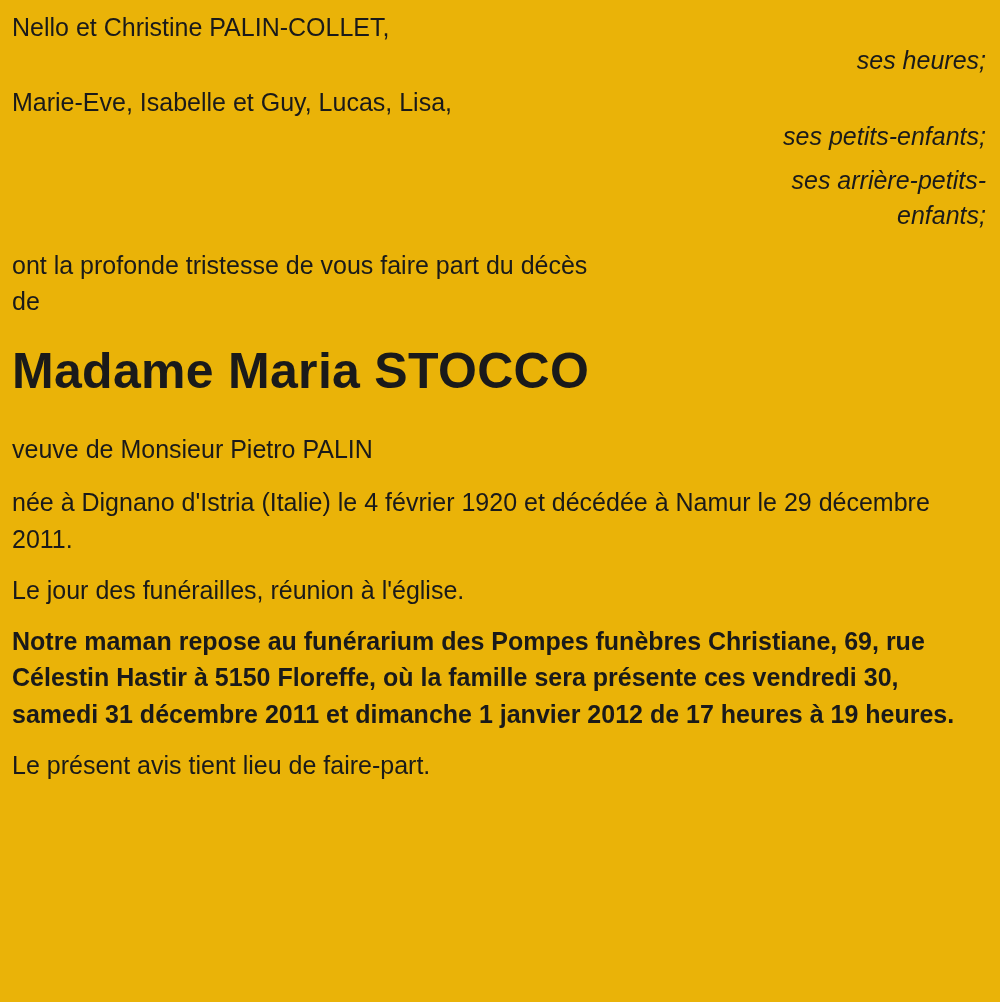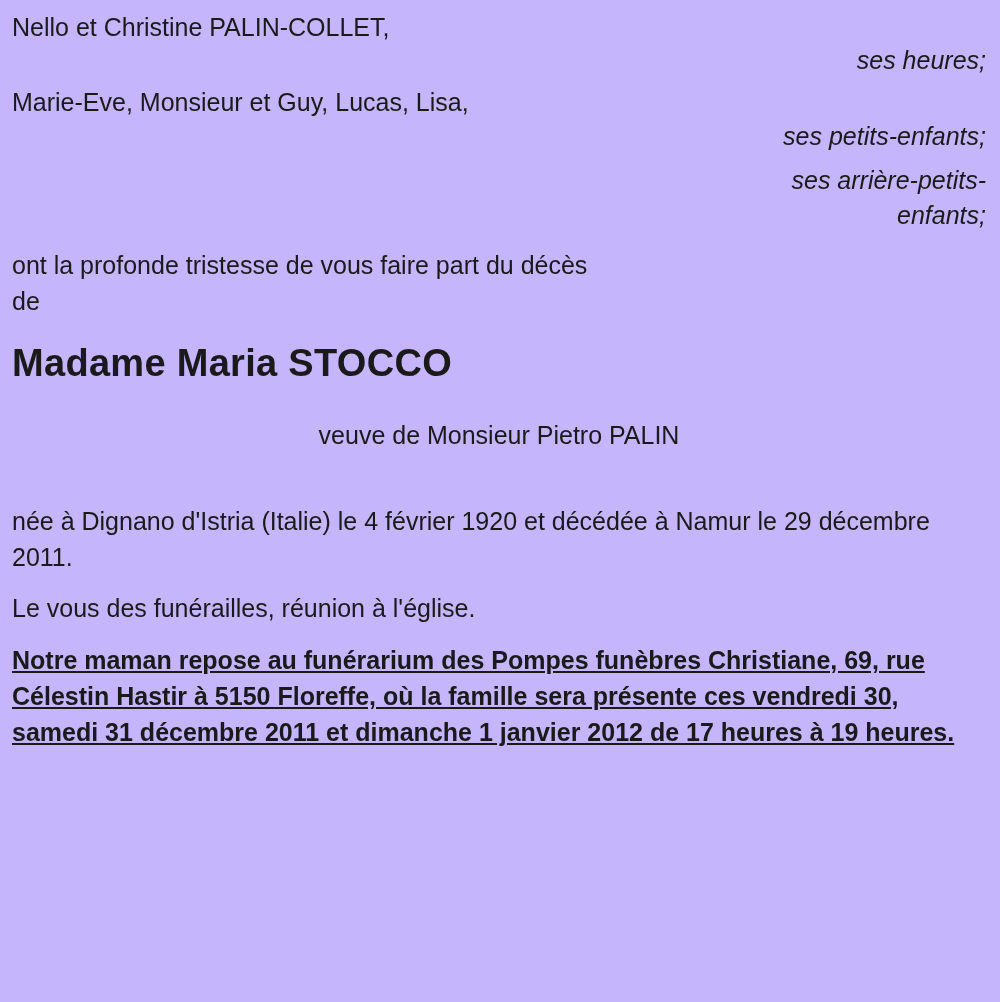--- a/index.html
+++ b/index.html
@@ -1,21 +1,21 @@
 <!DOCTYPE html>
 <html><head>
 <meta charset="utf-8">
 <style>
   * { margin: 0; padding: 0; box-sizing: border-box; }
   html, body { background: #ffffff; }
   .page {
     position: relative;
     width: 1000px;
     height: 1002px;
-    background: #c4b5fd;
+    background: #eab308;
     color: #1a1a1a;
     font-family: "Liberation Sans", "DejaVu Sans", sans-serif;
     font-size: 25px;
     line-height: 1.45;
     padding: 12px 14px 0 12px;
     overflow: hidden;
   }
   
   .family-pair { line-height: 1.25; margin-bottom: 9px; }
   .family-names { text-align: left; }
@@ -25,46 +25,46 @@
     max-width: 240px;
     text-align: right;
     font-style: italic;
   }
   .announce {
     margin-top: 14px;
     white-space: pre-line;
   }
   .deceased-name {
     margin-top: 22px;
-    font-size: 38px;
+    font-size: 50px;
     font-weight: 700;
     line-height: 1.2;
     letter-spacing: 0.3px;
   }
-  .widow   { margin-top: 30px; text-align: center; }
-  .birth   { margin-top: 50px; }
+  .widow   { margin-top: 30px; }
+  .birth   { margin-top: 17px; }
   .para    { margin-top: 15px; }
-  .bold    { font-weight: 700; text-decoration: underline; }
+  .bold    { font-weight: 700; }
 </style>
 </head>
 <body>
 
 <div class="page">
 
   <div>
 
     <div class="family-pair">
       <div class="family-names">Nello et Christine PALIN-COLLET,</div>
       <div class="relation-row">
         <span class="relation">ses heures;</span>
       </div>
     </div>
 
     <div class="family-pair">
-      <div class="family-names">Marie-Eve, Monsieur et Guy, Lucas, Lisa,</div>
+      <div class="family-names">Marie-Eve, Isabelle et Guy, Lucas, Lisa,</div>
       <div class="relation-row">
         <span class="relation">ses petits-enfants;</span>
       </div>
     </div>
 
     <div class="family-pair">
       <div class="relation-row">
         <span class="relation">ses arrière-petits-enfants;</span>
       </div>
     </div>
@@ -74,19 +74,20 @@
   <p class="announce">ont la profonde tristesse de vous faire part du décès
 de</p>
 
   <h1 class="deceased-name">Madame Maria STOCCO</h1>
 
   <p class="widow">veuve de Monsieur Pietro PALIN</p>
 
   <p class="birth">née à Dignano d'Istria (Italie) le 4 février 1920 et décédée à Namur le 29 décembre 2011.</p>
 
 
-  <p class="para">Le vous des funérailles, réunion à l'église.</p>
+  <p class="para">Le jour des funérailles, réunion à l'église.</p>
 
   <p class="para bold">Notre maman repose au funérarium des Pompes funèbres Christiane, 69, rue Célestin Hastir à 5150 Floreffe, où la famille sera présente ces vendredi 30, samedi 31 décembre 2011 et dimanche 1 janvier 2012 de 17 heures à 19 heures.</p>
 
 
+  <p class="para">Le présent avis tient lieu de faire-part.</p>
 
 </div>
 
 </body></html>

